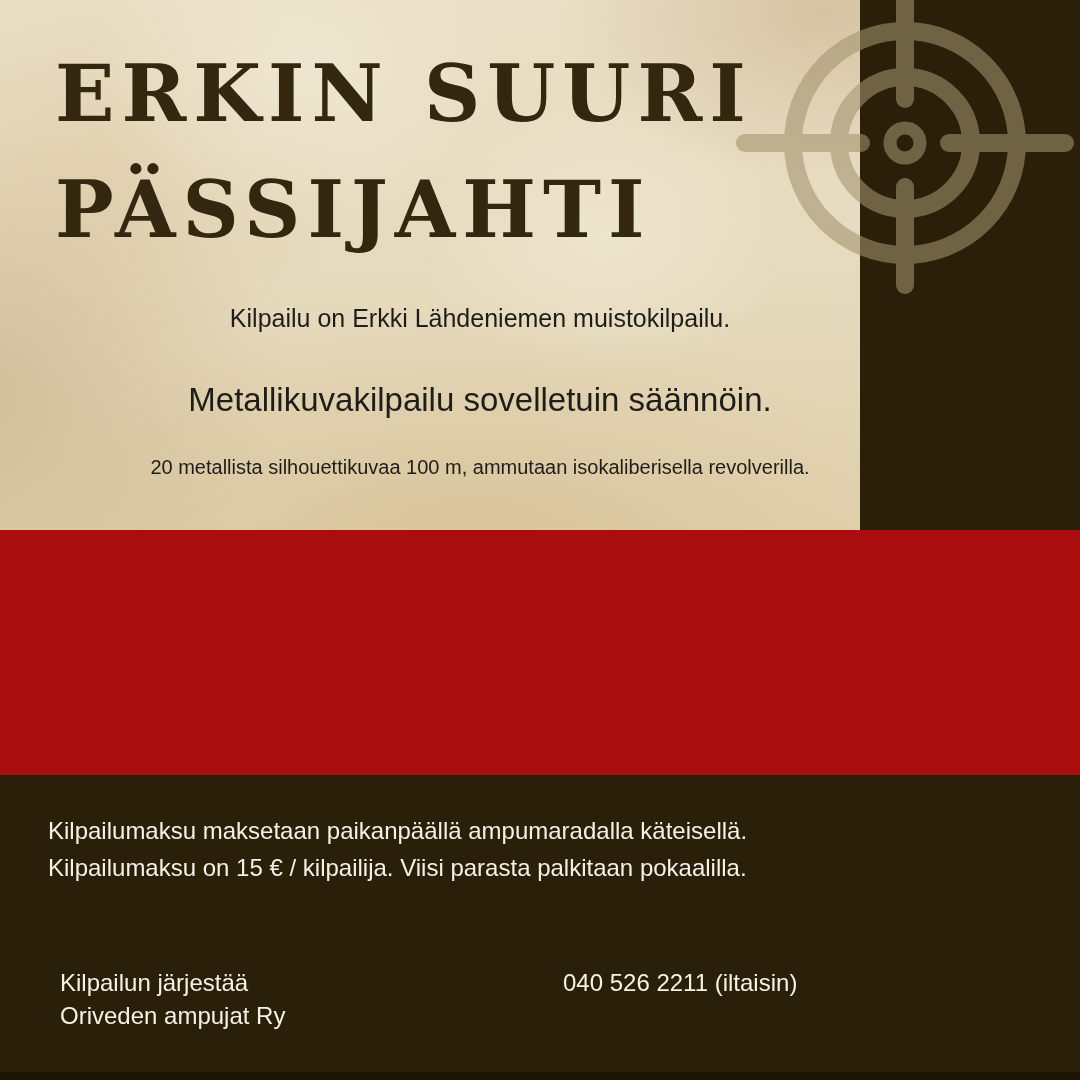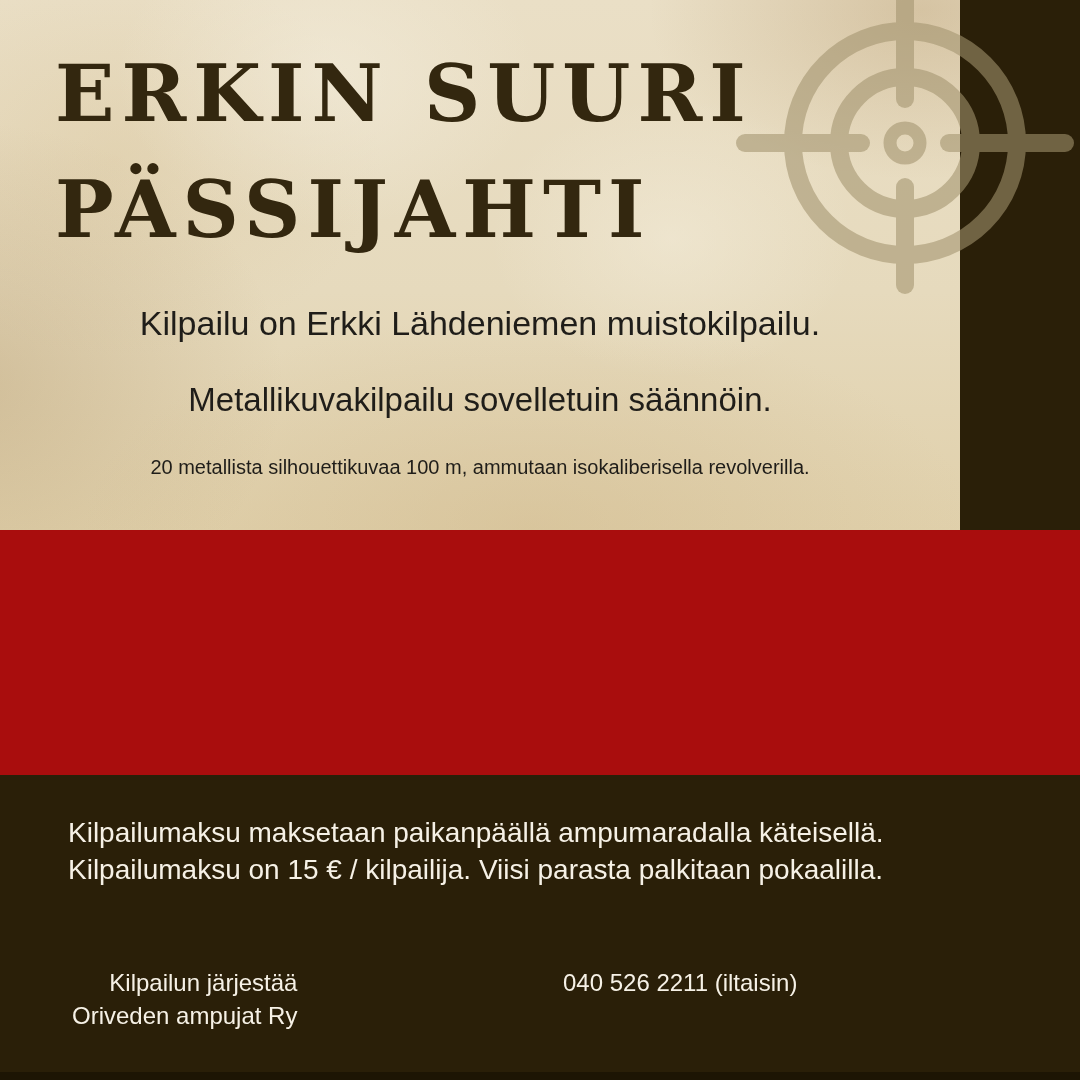--- a/index.html
+++ b/index.html
@@ -18,21 +18,21 @@
   body {
     font-family: "Liberation Sans", sans-serif;
     position: relative;
     overflow: hidden;
     background: var(--dark-brown);
   }
   .poster { position: absolute; inset: 0; width: 1080px; height: 1080px; }
 
   
   .paper-section {
-    position: absolute; left: 0; top: 0; width: 960px; height: 530px;
+    position: absolute; left: 0; top: 0; width: 860px; height: 530px;
     background:
       radial-gradient(ellipse 420px 260px at 96% 2%, rgba(166,132,82,0.30), transparent 65%),
       radial-gradient(ellipse 520px 420px at -4% 72%, rgba(158,126,78,0.28), transparent 62%),
       radial-gradient(ellipse 300px 220px at 34% 14%, rgba(244,238,222,0.55), transparent 70%),
       radial-gradient(ellipse 620px 300px at 55% 100%, rgba(205,180,134,0.40), transparent 72%),
       radial-gradient(ellipse 260px 200px at 70% 45%, rgba(246,240,224,0.45), transparent 70%),
       radial-gradient(ellipse 380px 280px at 12% 30%, rgba(214,192,148,0.35), transparent 70%),
       linear-gradient(180deg, #eadfc6 0%, #e6dabd 55%, #e0d0ab 100%);
   }
 
@@ -48,45 +48,45 @@
   }
 
   .target-icon-wrap { position: absolute; left: 733px; top: -29px; width: 344px; height: 344px; opacity: 0.58; }
   .target-icon-wrap svg { display: block; }
 
   .intro-block { position: absolute; left: 0; top: 0; width: 960px; }
   .intro-line {
     position: absolute; left: 0; width: 960px;
     text-align: center; color: var(--body-ink);
   }
-  .intro-line-1 { top: 304px; font-size: 34px; }
+  .intro-line-1 { top: 304px; font-size: 25px; }
   .intro-line-2 { top: 381px; font-size: 33px; }
   .intro-line-3 { top: 456px; font-size: 20px; }
 
   
   .red-band {
     position: absolute; left: 0; top: 530px; width: 1080px; height: 245px;
     background: var(--red);
   }
 
   
   .dark-section {
     position: absolute; left: 0; top: 775px; width: 1080px; height: 305px;
     background: var(--dark-brown);
   }
   .detail-line {
-    position: absolute; left: 68px;
-    color: var(--white); font-size: 28px; white-space: nowrap;
+    position: absolute; left: 48px;
+    color: var(--white); font-size: 24px; white-space: nowrap;
   }
   .payment-line-1 { top: 817px; }
   .payment-line-2 { top: 854px; }
   .location-line  { top: 902px; }
 
   .footer-col { position: absolute; top: 966px; color: var(--white); font-size: 24px; line-height: 33px; white-space: nowrap; }
-  .organizer-block { left: 72px; text-align: right; }
+  .organizer-block { left: 60px; }
   .contact-block { left: 563px; }
 
   .bottom-strip {
     position: absolute; left: 0; bottom: 0; width: 1080px; height: 8px;
     background: var(--bottom-strip);
   }
 </style>
 </head>
 <body>
 

